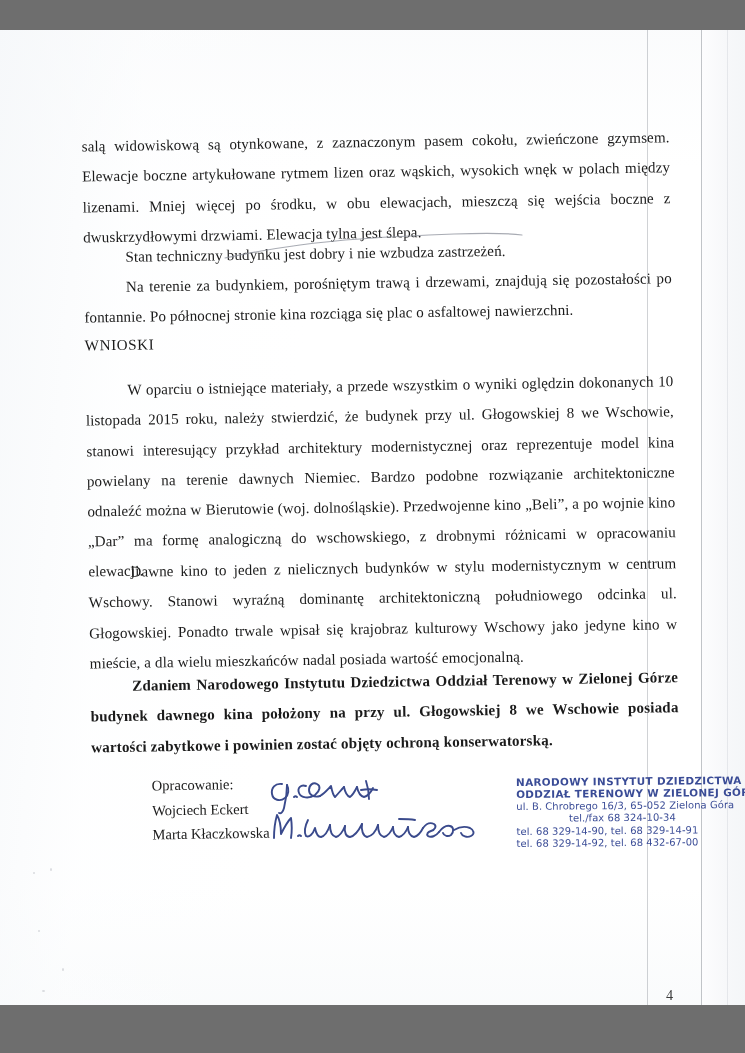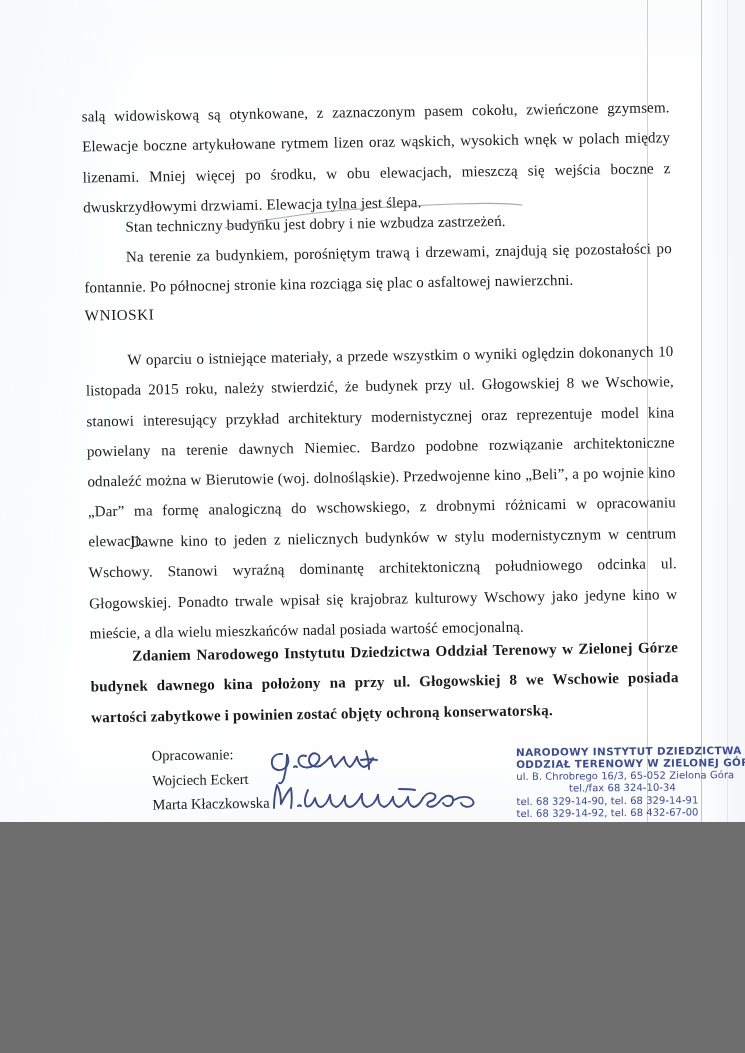--- a/index.html
+++ b/index.html
@@ -4,25 +4,26 @@
 <title>Scanned Document Page 4</title>
 <style>
   html, body {
     margin: 0;
     padding: 0;
     background: #6e6e6e;
   }
   .page {
     position: relative;
     width: 745px;
-    height: 822px;
+    height: 975px;
     background: #ffffff;
     overflow: hidden;
     font-family: "Liberation Serif", "DejaVu Serif", serif;
     color: #1b1b1b;
+    margin-top: 30px;
   }
 
   
   .scan-tint {
     position: absolute;
     inset: 0;
     background:
       linear-gradient(95deg, rgba(246,248,250,0.95) 0%, rgba(252,253,254,0.4) 18%, rgba(255,255,255,0) 40%),
       linear-gradient(180deg, rgba(250,251,252,0.85) 0%, rgba(255,255,255,0) 14%),
       linear-gradient(0deg, rgba(248,250,251,0.8) 0%, rgba(255,255,255,0) 12%);

